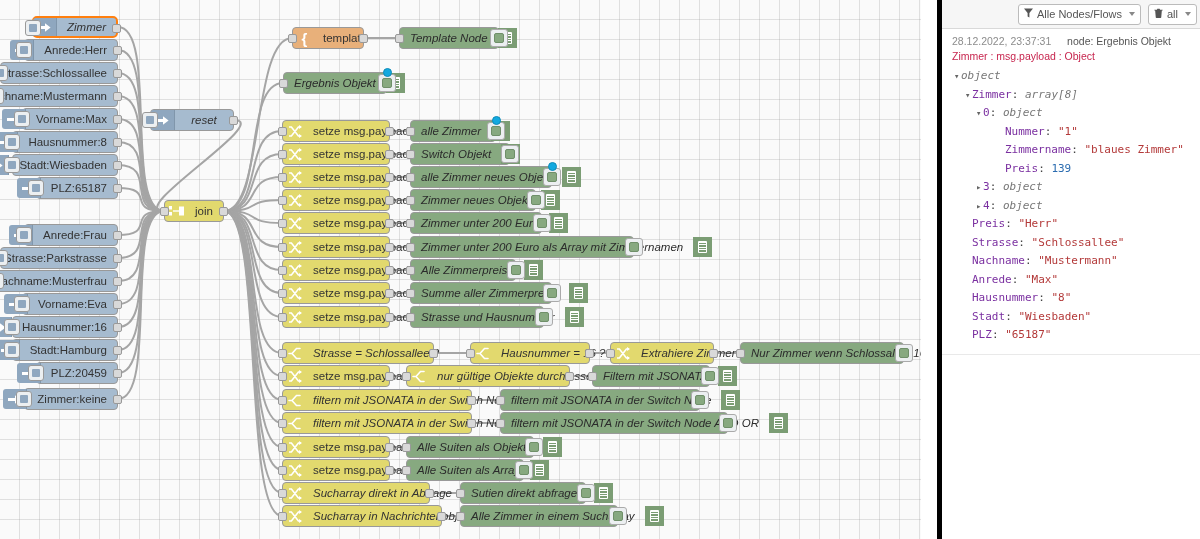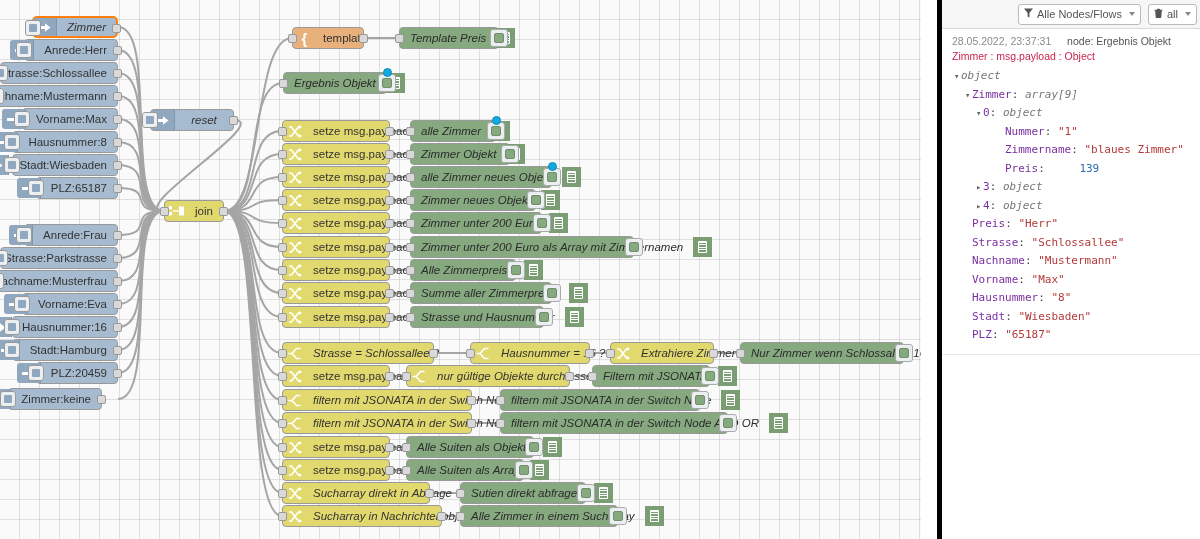--- a/index.html
+++ b/index.html
@@ -124,21 +124,21 @@
 
   #dbgpanel{position:absolute;left:0;top:29px;right:0;bottom:0;overflow:hidden;padding:0;}
   .dbgmsg{border-bottom:1px solid #e9e9e9;padding:6px 8px 9px 10px;}
   .dbgmeta{font-size:10.5px;color:#8c8c8c;margin-bottom:3px;}
   .dbgmeta .nodename{color:#555;}
   .dbgtopic{font-size:10.5px;color:#c7254e;margin-bottom:5px;}
   .dbgbody{font-family:"DejaVu Sans Mono","Liberation Mono",monospace;font-size:11px;line-height:18.5px;}
   .row{white-space:nowrap;}
   .tw{display:inline-block;width:7px;color:#666;font-size:9px;}
   .str{color:#b33939;}
-  .num{color:#2b6cb0;margin-left:28px;}
+  .num{color:#2b6cb0;}
   .typ{color:#777;font-style:italic;}
   .kmono{color:#7a2fa0;}
 </style>
 </head>
 <body>
 
 <div id="app">
 
   <div id="canvas">
     <svg id="wires">
@@ -362,21 +362,21 @@
             <i></i>
           </div>
           <div class="ico">
             <svg width="13" height="11" viewBox="0 0 13 11">
               <path d="M0 4h7V1.2L12.6 5.5 7 9.8V7H0z" fill="#fff"></path>
             </svg>
           </div>
           <div class="lbl">PLZ:20459</div>
           <div class="port out"></div>
         </div>
-        <div class="node n-inject" style="left: 8px; top: 388px; width: 94px;">
+        <div class="node n-inject" style="left: 24px; top: 388px; width: 94px;">
           <div class="btn">
             <i></i>
           </div>
           <div class="ico">
             <svg width="13" height="11" viewBox="0 0 13 11">
               <path d="M0 4h7V1.2L12.6 5.5 7 9.8V7H0z" fill="#fff"></path>
             </svg>
           </div>
           <div class="lbl">Zimmer:keine</div>
           <div class="port out"></div>
@@ -394,21 +394,21 @@
           <div class="port in"></div>
           <div class="port out"></div>
         </div>
         <div class="node n-template" style="left: 292px; top: 27px; width: 72px;">
           <div class="ico">{</div>
           <div class="lbl">template</div>
           <div class="port in"></div>
           <div class="port out"></div>
         </div>
         <div class="node n-debug" style="left: 399px; top: 27px; width: 100px;">
-          <div class="lbl">Template Preis</div>
+          <div class="lbl">Template Node</div>
           <div class="dico">
             <span class="bars">
               <b></b>
               <b></b>
               <b></b>
               <b></b>
             </span>
           </div>
           <div class="dbtn">
             <i></i>
@@ -540,21 +540,21 @@
               <b></b>
             </span>
           </div>
           <div class="dbtn">
             <i></i>
           </div>
           <div class="port in"></div>
           <div class="sdot"></div>
         </div>
         <div class="node n-debug" style="left: 410px; top: 143px; width: 100px;">
-          <div class="lbl">Zimmer Objekt</div>
+          <div class="lbl">Switch Objekt</div>
           <div class="dico">
             <span class="bars">
               <b></b>
               <b></b>
               <b></b>
               <b></b>
             </span>
           </div>
           <div class="dbtn">
             <i></i>
@@ -923,38 +923,38 @@
         </span>
         <span>all</span>
         <span class="caret"></span>
       </div>
 
     </div>
 
     <div id="dbgpanel">
       <div class="dbgmsg">
         <div class="dbgmeta">
-          <span>28.05.2022, 23:37:31</span>
+          <span>28.12.2022, 23:37:31</span>
           <span style="display:inline-block;width:10px"></span>
           <span class="nodename">node: Ergebnis Objekt</span>
         </div>
         <div class="dbgtopic">Zimmer : msg.payload : Object</div>
         <div class="dbgbody" id="dbgbody">
             <div class="row"><span style="display:inline-block;width:2px"></span><span class="tw">▾</span><span class="typ">object</span></div>
-            <div class="row"><span style="display:inline-block;width:13px"></span><span class="tw">▾</span><span class="kmono">Zimmer</span><span style="color:#444">: </span><span class="typ">array[9]</span></div>
+            <div class="row"><span style="display:inline-block;width:13px"></span><span class="tw">▾</span><span class="kmono">Zimmer</span><span style="color:#444">: </span><span class="typ">array[8]</span></div>
             <div class="row"><span style="display:inline-block;width:24px"></span><span class="tw">▾</span><span class="kmono">0</span><span style="color:#444">: </span><span class="typ">object</span></div>
             <div class="row"><span style="display:inline-block;width:46px"></span><span class="tw"></span><span class="kmono">Nummer</span><span style="color:#444">: </span><span class="str">"1"</span></div>
             <div class="row"><span style="display:inline-block;width:46px"></span><span class="tw"></span><span class="kmono">Zimmername</span><span style="color:#444">: </span><span class="str">"blaues Zimmer"</span></div>
             <div class="row"><span style="display:inline-block;width:46px"></span><span class="tw"></span><span class="kmono">Preis</span><span style="color:#444">: </span><span class="num">139</span></div>
             <div class="row"><span style="display:inline-block;width:24px"></span><span class="tw">▸</span><span class="kmono">3</span><span style="color:#444">: </span><span class="typ">object</span></div>
             <div class="row"><span style="display:inline-block;width:24px"></span><span class="tw">▸</span><span class="kmono">4</span><span style="color:#444">: </span><span class="typ">object</span></div>
             <div class="row"><span style="display:inline-block;width:13px"></span><span class="tw"></span><span class="kmono">Preis</span><span style="color:#444">: </span><span class="str">"Herr"</span></div>
             <div class="row"><span style="display:inline-block;width:13px"></span><span class="tw"></span><span class="kmono">Strasse</span><span style="color:#444">: </span><span class="str">"Schlossallee"</span></div>
             <div class="row"><span style="display:inline-block;width:13px"></span><span class="tw"></span><span class="kmono">Nachname</span><span style="color:#444">: </span><span class="str">"Mustermann"</span></div>
-            <div class="row"><span style="display:inline-block;width:13px"></span><span class="tw"></span><span class="kmono">Vorname</span><span style="color:#444">: </span><span class="str">"Max"</span></div>
+            <div class="row"><span style="display:inline-block;width:13px"></span><span class="tw"></span><span class="kmono">Anrede</span><span style="color:#444">: </span><span class="str">"Max"</span></div>
             <div class="row"><span style="display:inline-block;width:13px"></span><span class="tw"></span><span class="kmono">Hausnummer</span><span style="color:#444">: </span><span class="str">"8"</span></div>
             <div class="row"><span style="display:inline-block;width:13px"></span><span class="tw"></span><span class="kmono">Stadt</span><span style="color:#444">: </span><span class="str">"Wiesbaden"</span></div>
             <div class="row"><span style="display:inline-block;width:13px"></span><span class="tw"></span><span class="kmono">PLZ</span><span style="color:#444">: </span><span class="str">"65187"</span></div>
           </div>
       </div>
     </div>
   </div>
 
 </div>
 

